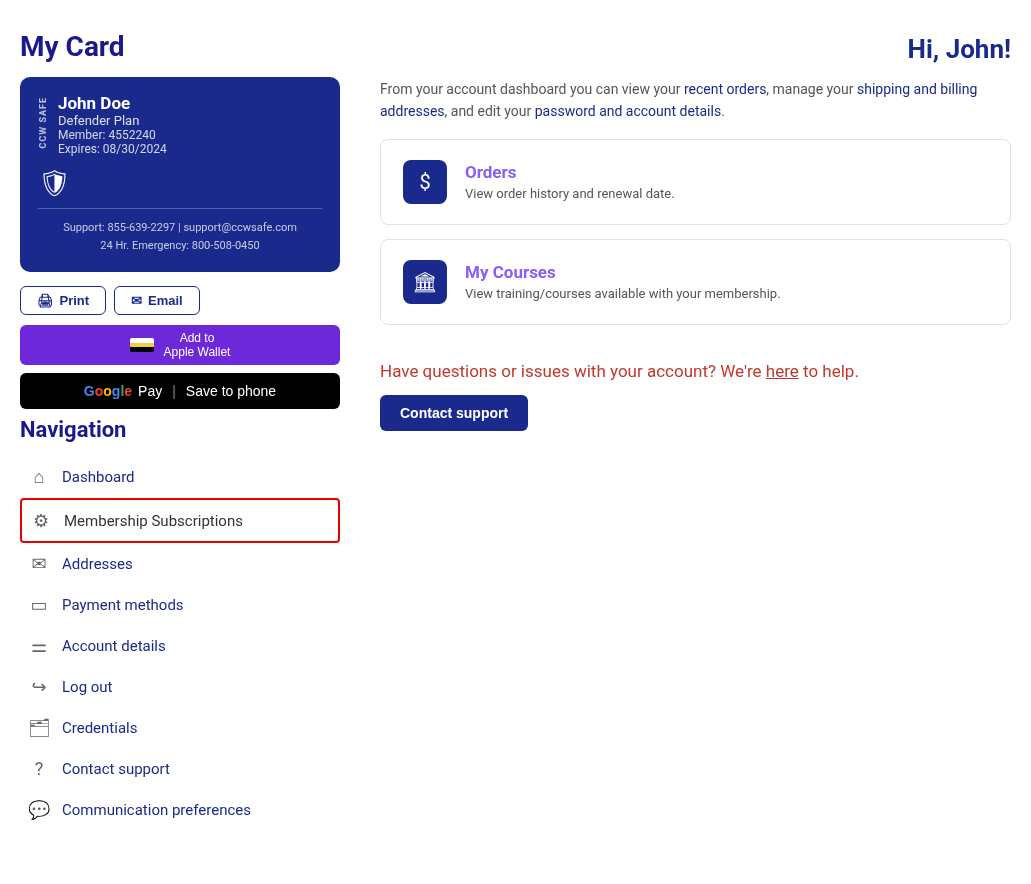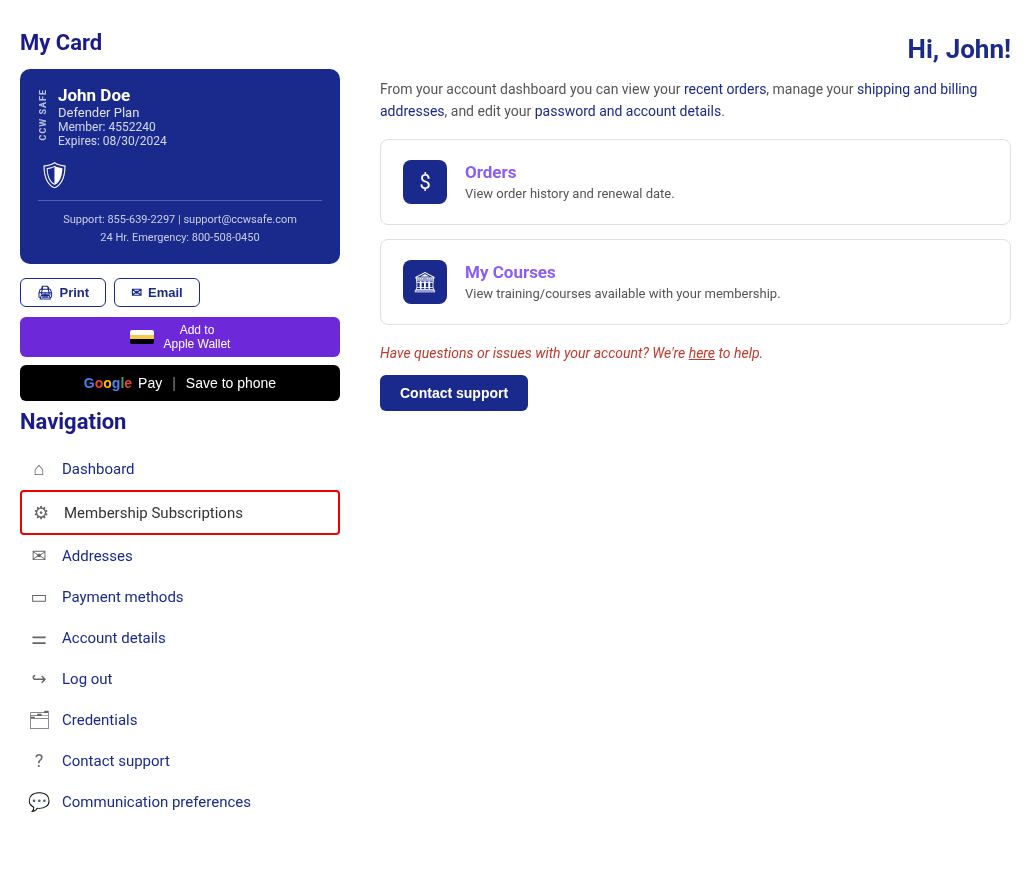--- a/index.html
+++ b/index.html
@@ -15,21 +15,21 @@
       max-width: 1031px;
       padding: 30px 20px;
       gap: 40px;
     }
     
     .sidebar {
       width: 320px;
       flex-shrink: 0;
     }
     .my-card-title {
-      font-size: 22px;
+      font-size: 28px;
       font-weight: 700;
       color: #1a1a8c;
       margin-bottom: 14px;
     }
     .card {
       background: #1a2a8c;
       border-radius: 10px;
       color: #fff;
       padding: 16px 18px 18px 18px;
       margin-bottom: 14px;
@@ -226,24 +226,23 @@
       font-size: 17px;
       font-weight: 700;
       color: #8b5cf6;
       margin-bottom: 4px;
     }
     .section-desc {
       font-size: 13px;
       color: #555;
     }
     .help-text {
-      font-size: 14px;
+      font-size: 17px;
       color: #c0392b;
-      margin: 20px 0 14px 0;
-      font-style: italic;
+      margin: 36px 0 14px 0;
     }
     .help-text a { color: #c0392b; }
     .btn-contact {
       background: #1a2a8c;
       color: #fff;
       border: none;
       padding: 10px 20px;
       border-radius: 6px;
       font-size: 14px;
       font-weight: 600;

